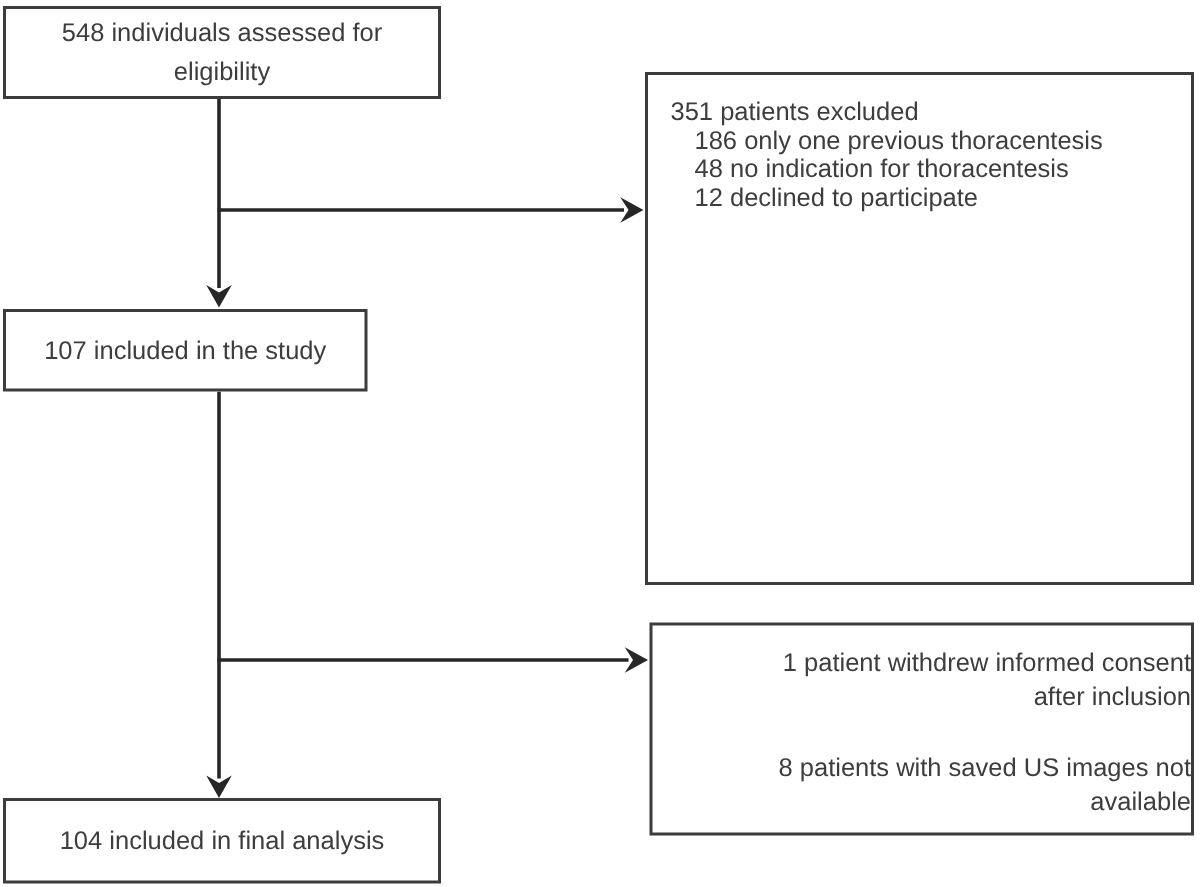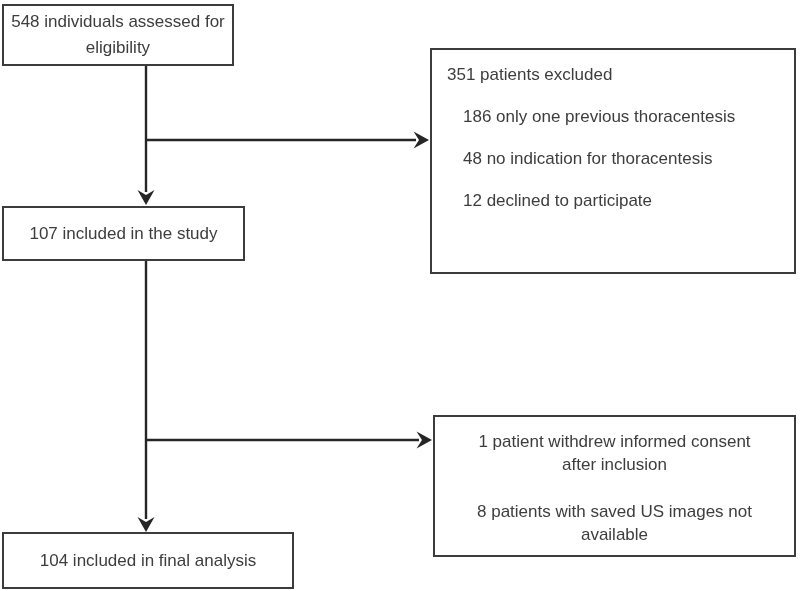--- a/index.html
+++ b/index.html
@@ -25,47 +25,47 @@
     color: #3d3d3d;
   }
   .box.center {
     display: flex;
     align-items: center;
     justify-content: center;
     text-align: center;
     line-height: 26px;
     white-space: pre-line;
   }
-  #box-assessed { left: 2px;  top: 4px;   width: 232px; height: 62px; }
+  #box-assessed { left: 2px;  top: 4px;   width: 292px; height: 62px; }
   #box-included { left: 2px;  top: 206px; width: 243px; height: 55px; }
   #box-final    { left: 2px;  top: 532px; width: 292px; height: 57px; }
 
   #box-excluded {
-    left: 430px; top: 48px; width: 366px; height: 226px;
+    left: 430px; top: 48px; width: 366px; height: 342px;
     padding: 15px 8px 12px 15px;
   }
   #box-excluded .ex-title {
     line-height: 19px;
   }
   #box-excluded .ex-item {
-    margin-top: 23px;
     margin-left: 16px;
     line-height: 19px;
     white-space: nowrap;
   }
 
   #box-withdrawn {
     left: 433px; top: 415px; width: 363px; height: 142px;
     padding-top: 13px;
     text-align: center;
   }
   #box-withdrawn .wd-item {
     line-height: 23px;
     white-space: pre-line;
     margin: 0 0 24px 0;
+    text-align: right;
   }
 
   #arrows {
     position: absolute;
     left: 0; top: 0;
     width: 800px; height: 591px;
     pointer-events: none;
   }
   #arrows line { stroke: #262626; stroke-width: 2.4; }
   #arrows path { fill: #262626; stroke: none; }

